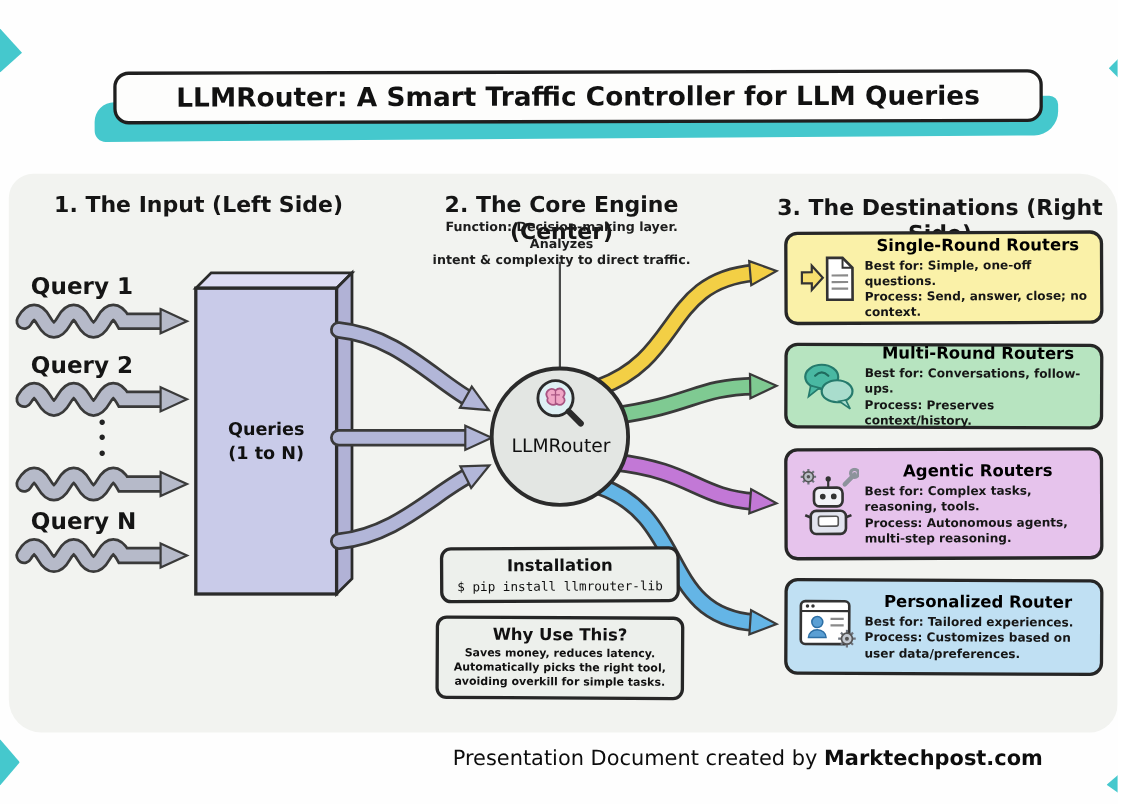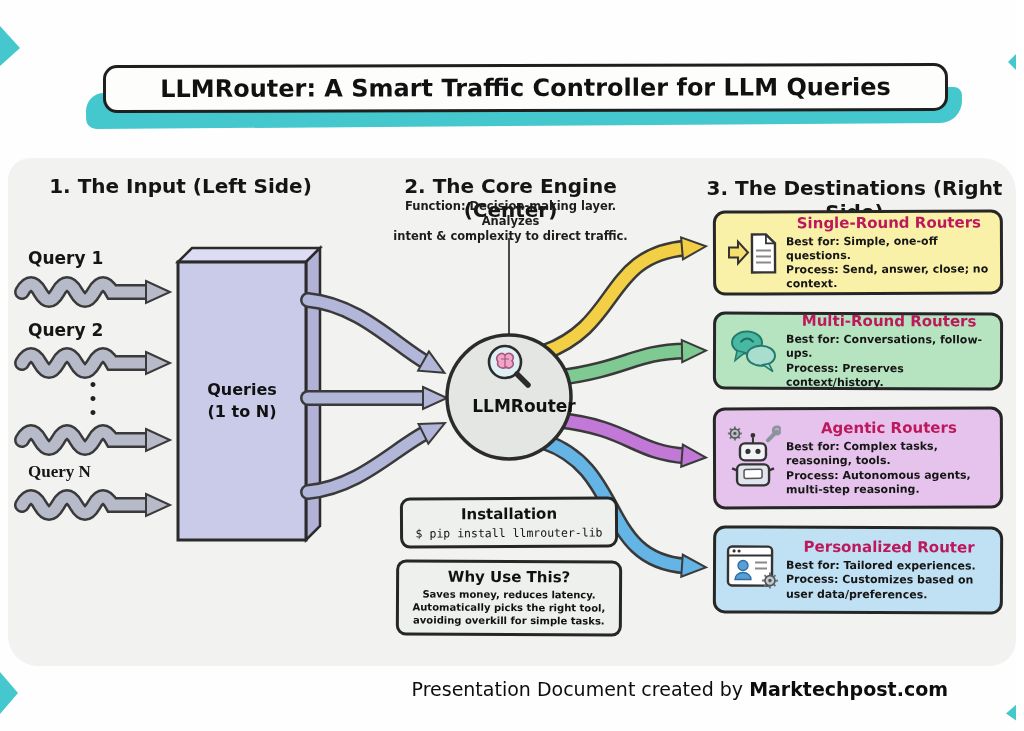--- a/index.html
+++ b/index.html
@@ -24,41 +24,41 @@
                background:#fdfdfc; border:3px solid #1f1f1f; border-radius:14px;
                display:flex; align-items:center; justify-content:center; transform:rotate(-0.15deg); }
   .title-box h1 { font-size:24px; font-weight:bold; white-space:nowrap; letter-spacing:0; }
 
   
   .col-head { position:absolute; font-size:20px; font-weight:bold; text-align:center; color:#151515; }
   .col-sub  { position:absolute; font-size:11.5px; font-weight:bold; color:#1d1d1d;
               text-align:center; white-space:pre-line; line-height:1.32; }
 
   
-  .query-label { position:absolute; font-size:17px; font-weight:bold; color:#151515; }
+  .query-label { position:absolute; font-size:21px; font-weight:bold; color:#151515; }
   .dots { position:absolute; left:86px; top:378px; width:14px; text-align:center;
           font-size:14px; font-weight:bold; line-height:14px; white-space:pre-line; color:#222; }
   .box-label { position:absolute; left:178px; top:262px; width:128px; height:278px;
                display:flex; align-items:center; justify-content:center; text-align:center;
                font-size:16px; font-weight:bold; white-space:pre-line; line-height:1.35; }
 
   
   .router-icon { position:absolute; left:481px; top:341px; }
-  .router-label { position:absolute; left:462px; top:396px; width:124px; text-align:center;
-                  font-size:17px; font-weight:bold; }
+  .router-label { position:absolute; left:431px; top:396px; width:124px; text-align:right;
+                  font-size:17px; font-weight:normal; }
 
   
   svg.arrow-layer { position:absolute; left:0; top:0; pointer-events:none; }
 
   
   .card { position:absolute; left:713px; width:290px; border:3px solid #262626; border-radius:12px;
           display:flex; align-items:center; gap:4px; padding:6px 8px; }
   .card .icon { flex:0 0 58px; display:flex; align-items:center; justify-content:center; }
   .card .content { flex:1; min-width:0; }
-  .card .card-title { font-size:15px; font-weight:bold; text-align:center; margin-bottom:3px; color:#be185d; }
+  .card .card-title { font-size:15px; font-weight:bold; text-align:center; margin-bottom:3px; color:#000000; }
   .card .card-body { font-size:11px; font-weight:600; line-height:1.28; white-space:pre-line; color:#161616; }
   .card1 { top:210px; height:85px;  background:#faf1a8; transform:rotate(-0.25deg); }
   .card2 { top:312px; height:78px;  background:#b7e4c0; transform:rotate(0.2deg); }
   .card3 { top:407px; height:102px; background:#e6c3ec; transform:rotate(-0.2deg); }
   .card4 { top:526px; height:88px;  background:#c0e0f3; transform:rotate(0.25deg); }
 
   
   .note { position:absolute; background:#edf0ec; border:3px solid #262626; border-radius:10px;
           text-align:center; padding:5px 8px; }
   .note.install { left:400px; top:497px; width:218px; transform:rotate(-0.3deg); }
@@ -174,21 +174,21 @@
     <line x1="509" y1="238" x2="509" y2="345" stroke="#4a4a4a" stroke-width="2"></line>
 
     <circle cx="509" cy="397" r="62" fill="#e3e6e3" stroke="#2b2b2b" stroke-width="3.5"></circle>
   </svg>
 
   <div class="query-label" style="left:28px; top:248px;">Query 1</div>
   <div class="query-label" style="left:28px; top:320px;">Query 2</div>
   <div class="dots">•
 •
 •</div>
-  <div class="query-label" style="left:28px; top:462px;font-family:Liberation Serif, serif;">Query N</div>
+  <div class="query-label" style="left:28px; top:462px;">Query N</div>
 
   <div class="box-label">Queries
 (1 to N)</div>
 
   <span class="router-icon">
     <svg width="56" height="56" viewBox="0 0 56 56">
       <circle cx="24" cy="21" r="16" fill="#dff0f4" stroke="#2b2b2b" stroke-width="2.6"></circle>
       <path d="M36 33 L47 44" stroke="#2b2b2b" stroke-width="5.5" stroke-linecap="round"></path>
       <path d="M17 21 c-4 -6 3 -11 7 -7 c4 -4 11 0 7 6 c4 4 -2 9 -6 6 c-4 3 -10 -1 -8 -5 z" fill="#f0a6c6" stroke="#a85583" stroke-width="1.6"></path>
       <path d="M24 13 v14 M20 18 h8" stroke="#a85583" stroke-width="1.2" fill="none"></path>

